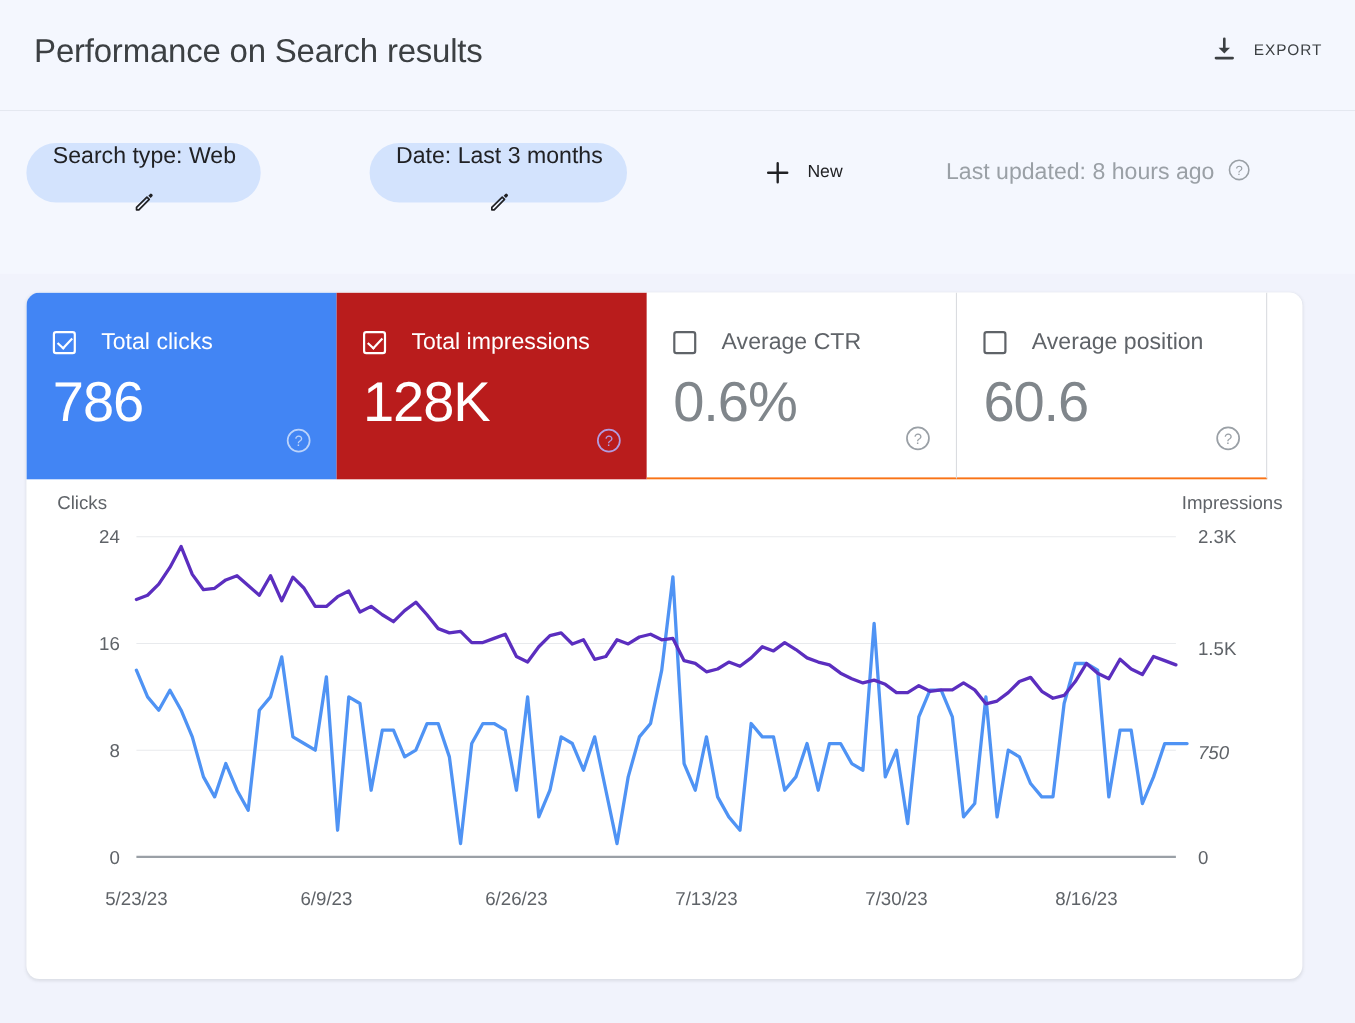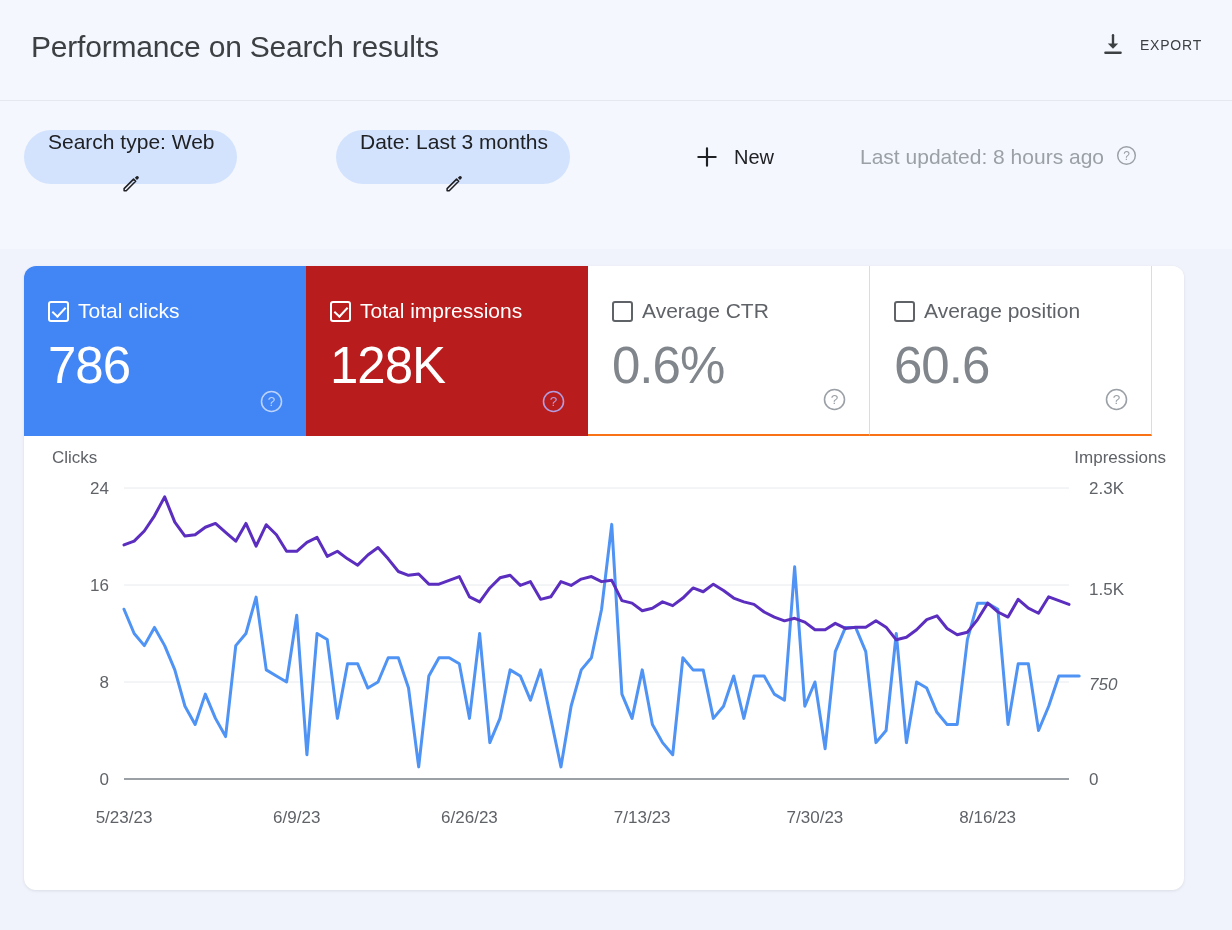--- a/index.html
+++ b/index.html
@@ -87,21 +87,21 @@
     top: 29px;
     height: 54px;
     display: flex;
     align-items: center;
     gap: 14px;
     cursor: pointer;
     padding: 0 8px;
   }
   .plus-icon { display:block; }
   .new-label {
-    font-size: 20px;
+    font-size: 16px;
     color: #202124;
   }
   .last-updated {
     position: absolute;
     left: 860px;
     top: 29px;
     height: 54px;
     display: flex;
     align-items: center;
     gap: 11px;
@@ -158,21 +158,21 @@
     flex: 1;
     height: 170px;
     background: #FFFFFF;
   }
   .card-head {
     position: absolute;
     left: 24px;
     top: 33px;
     display: flex;
     align-items: center;
-    gap: 9px;
+    gap: 23px;
   }
   .checkbox {
     width: 21px;
     height: 21px;
     border: 2px solid #5F6368;
     border-radius: 3px;
     box-sizing: border-box;
     position: relative;
     flex: none;
   }

